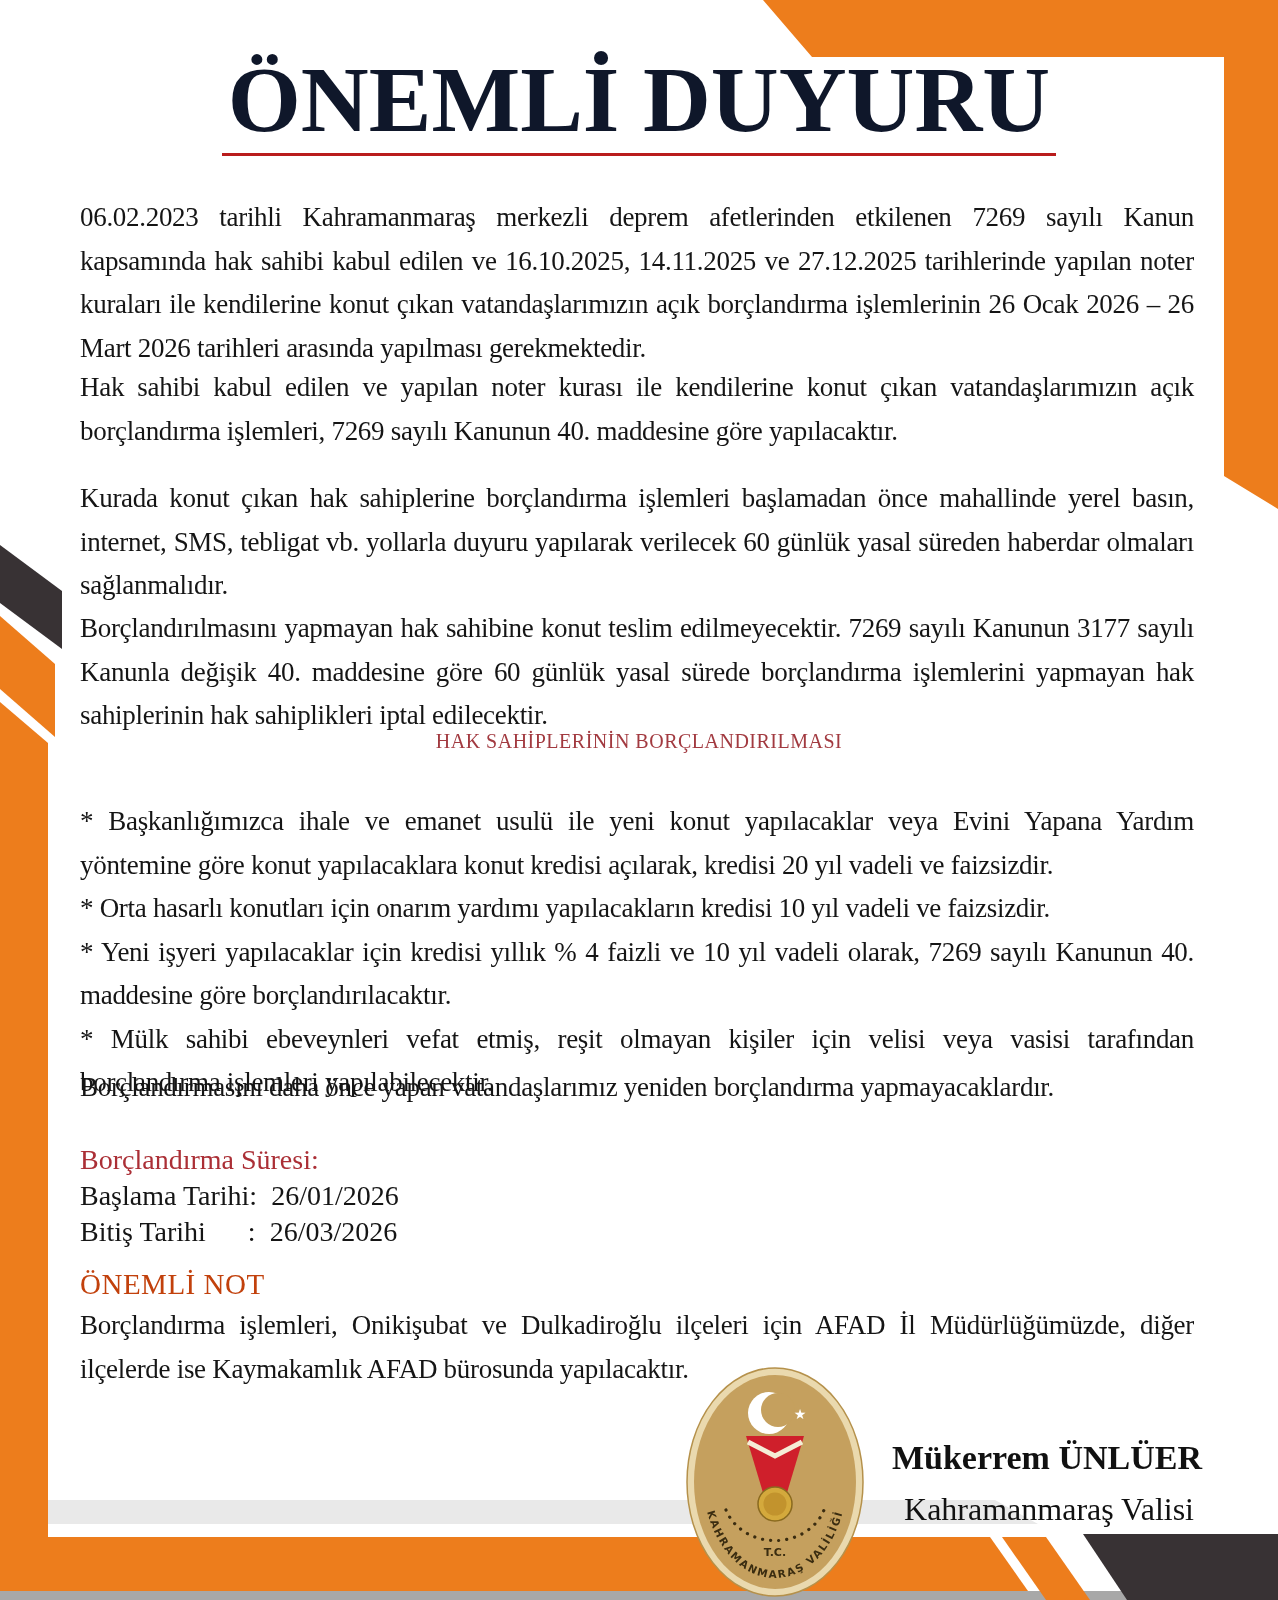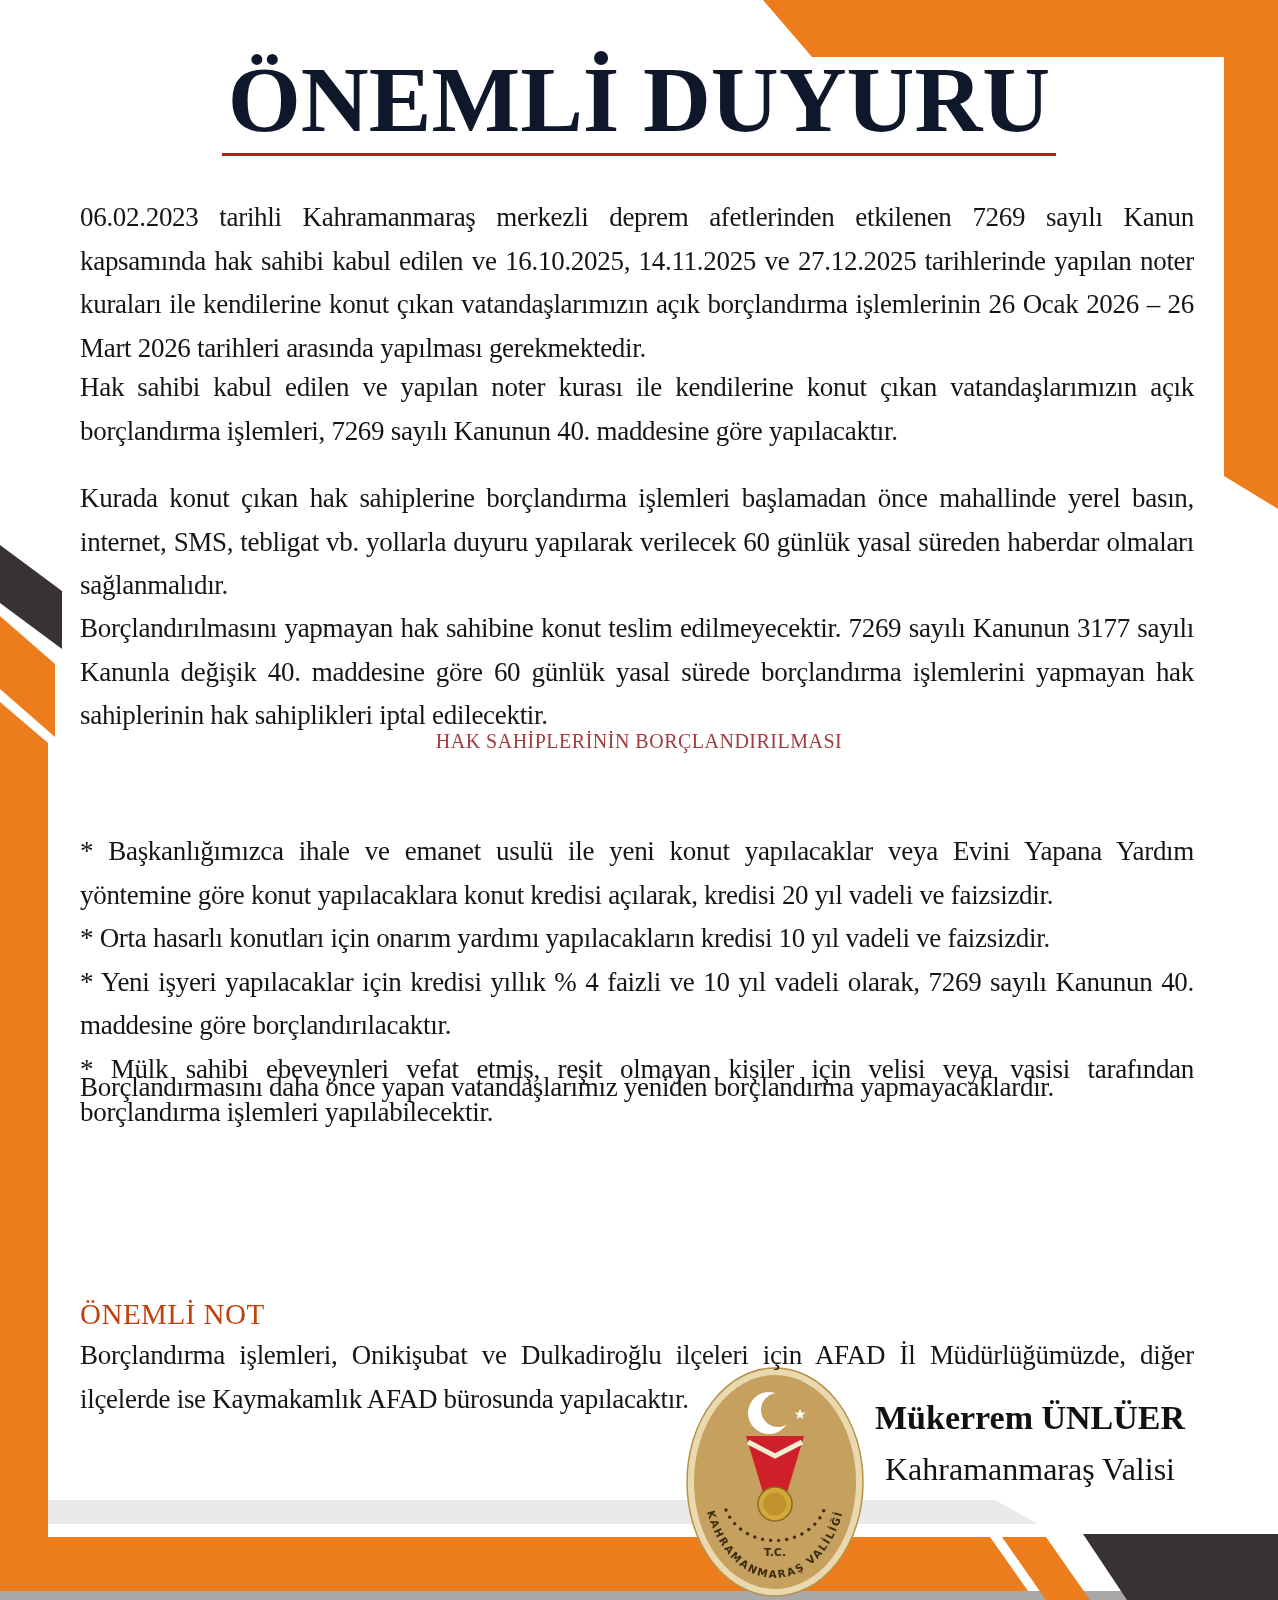--- a/index.html
+++ b/index.html
@@ -5,21 +5,21 @@
   html,body{margin:0;padding:0;background:#ffffff;}
   #page{
     position:relative;
     width:1278px;height:1600px;
     background:#ffffff;
     overflow:hidden;
     font-family:"Liberation Serif", serif;
     color:#151515;
   }
   #deco{position:absolute;left:0;top:0;width:1278px;height:1600px;pointer-events:none;}
-  .block{position:absolute;left:80px;right:84px;margin-top:30px;}
+  .block{position:absolute;left:80px;right:84px;}
   .title-wrap{position:absolute;left:0;right:0;top:50px;text-align:center;}
   .title{
     display:inline-block;
     font-size:94px;font-weight:bold;color:#0f172a;
     letter-spacing:0px;line-height:1.05;
     border-bottom:3px solid #b91c1c;
     padding:0 6px 4px 6px;
     white-space:nowrap;
   }
   p.body-par{
@@ -27,21 +27,21 @@
     font-size:27px;line-height:43.5px;letter-spacing:-0.3px;
   }
   .section-heading{
     position:absolute;left:0;right:0;top:730px;text-align:center;
     font-size:20px;color:#a23a40;letter-spacing:0.5px;font-weight:normal;margin:0;
   }
   .period-heading{color:#ab2f36;font-size:28px;line-height:36px;margin:0;}
   .period-line{font-size:28px;line-height:36px;margin:0;white-space:pre;}
   .note-heading{color:#c2410c;font-size:29px;line-height:40px;margin:0;letter-spacing:0.5px;}
   .signature{
-    position:absolute;right:76px;top:1396px;width:344px;text-align:center;
+    position:absolute;right:76px;top:1436px;width:344px;text-align:right;
   }
   .sig-name{font-size:34px;font-weight:bold;line-height:44px;margin:0;color:#111;}
   .sig-title{font-size:32px;line-height:42px;margin:8px;color:#111;}
 </style>
 </head>
 <body>
 
 <div id="page">
 
   <svg id="deco" viewBox="0 0 1278 1600" preserveAspectRatio="none">
@@ -95,20 +95,25 @@
 
   <div class="block" style="top:800px">
     <p class="body-par">* Başkanlığımızca ihale ve emanet usulü ile yeni konut yapılacaklar veya  Evini Yapana Yardım yöntemine göre konut yapılacaklara konut kredisi açılarak, kredisi 20 yıl vadeli ve faizsizdir.</p>
     <p class="body-par">* Orta hasarlı konutları için onarım yardımı yapılacakların kredisi 10 yıl vadeli ve faizsizdir.</p>
     <p class="body-par">* Yeni işyeri yapılacaklar için kredisi yıllık % 4 faizli ve 10 yıl vadeli olarak, 7269 sayılı Kanunun 40. maddesine göre borçlandırılacaktır.</p>
     <p class="body-par">* Mülk sahibi ebeveynleri vefat etmiş, reşit olmayan kişiler için velisi veya vasisi tarafından borçlandırma işlemleri yapılabilecektir.</p>
   </div>
 
   <p class="block body-par" style="top:1066px">Borçlandırmasını daha önce yapan vatandaşlarımız yeniden borçlandırma yapmayacaklardır.</p>
 
+  <div class="block" style="top:1142px">
+    <p class="period-heading">Borçlandırma Süresi:</p>
+    <p class="period-line">Başlama Tarihi:  26/01/2026</p>
+    <p class="period-line">Bitiş Tarihi      :  26/03/2026</p>
+  </div>
 
   <div class="block" style="top:1264px">
     <p class="note-heading">ÖNEMLİ NOT</p>
     <p class="body-par">Borçlandırma işlemleri, Onikişubat ve Dulkadiroğlu ilçeleri için AFAD İl Müdürlüğümüzde, diğer ilçelerde ise Kaymakamlık AFAD bürosunda yapılacaktır.</p>
   </div>
 
   <div class="signature">
     <p class="sig-name">Mükerrem ÜNLÜER</p>
     <p class="sig-title">Kahramanmaraş Valisi</p>
   </div>

